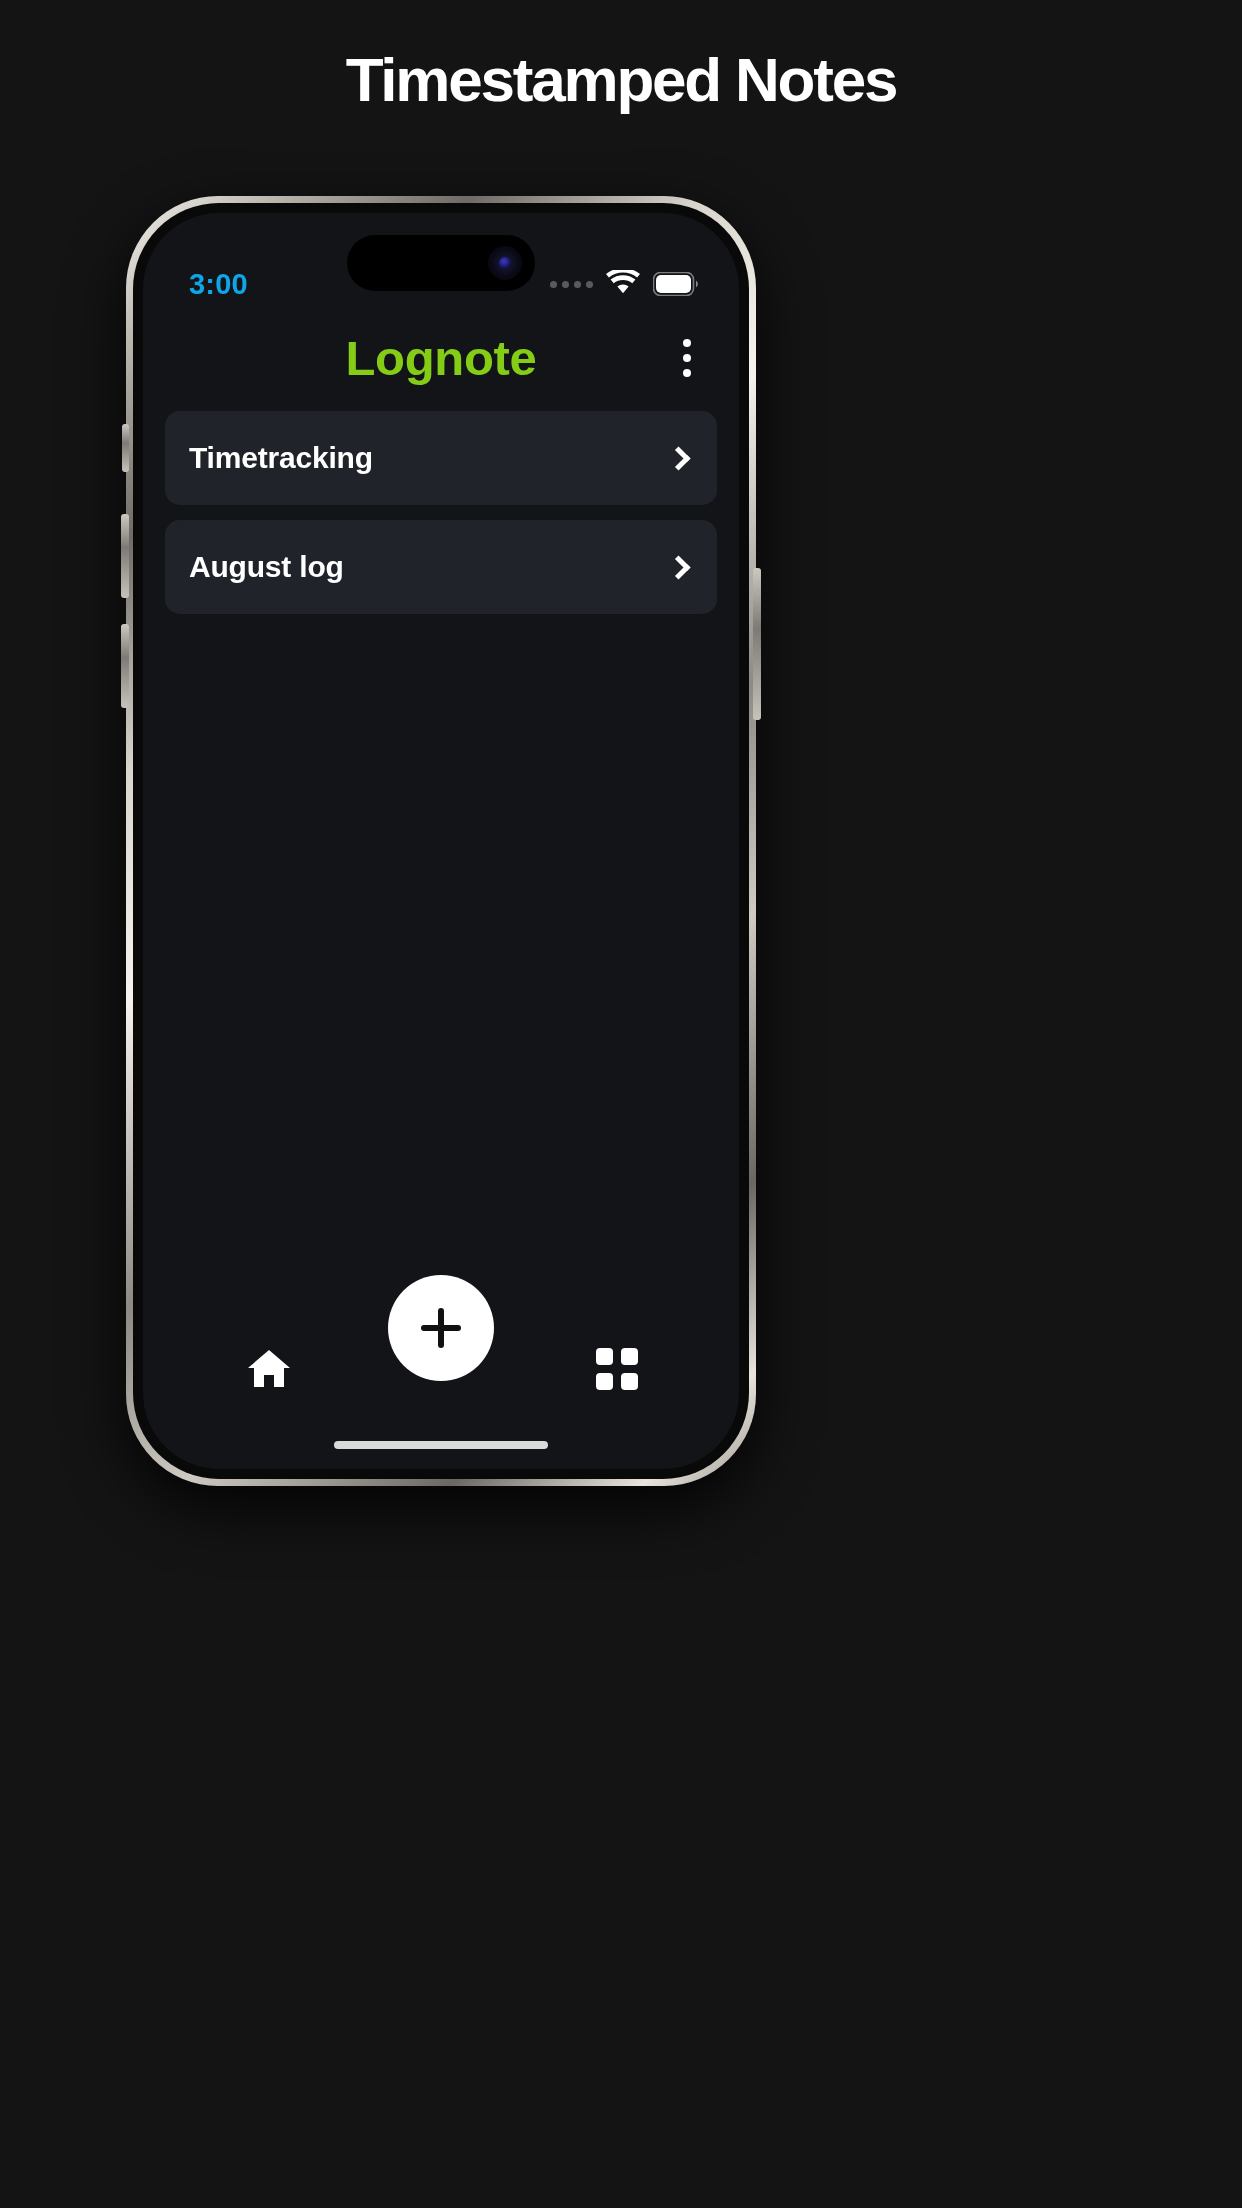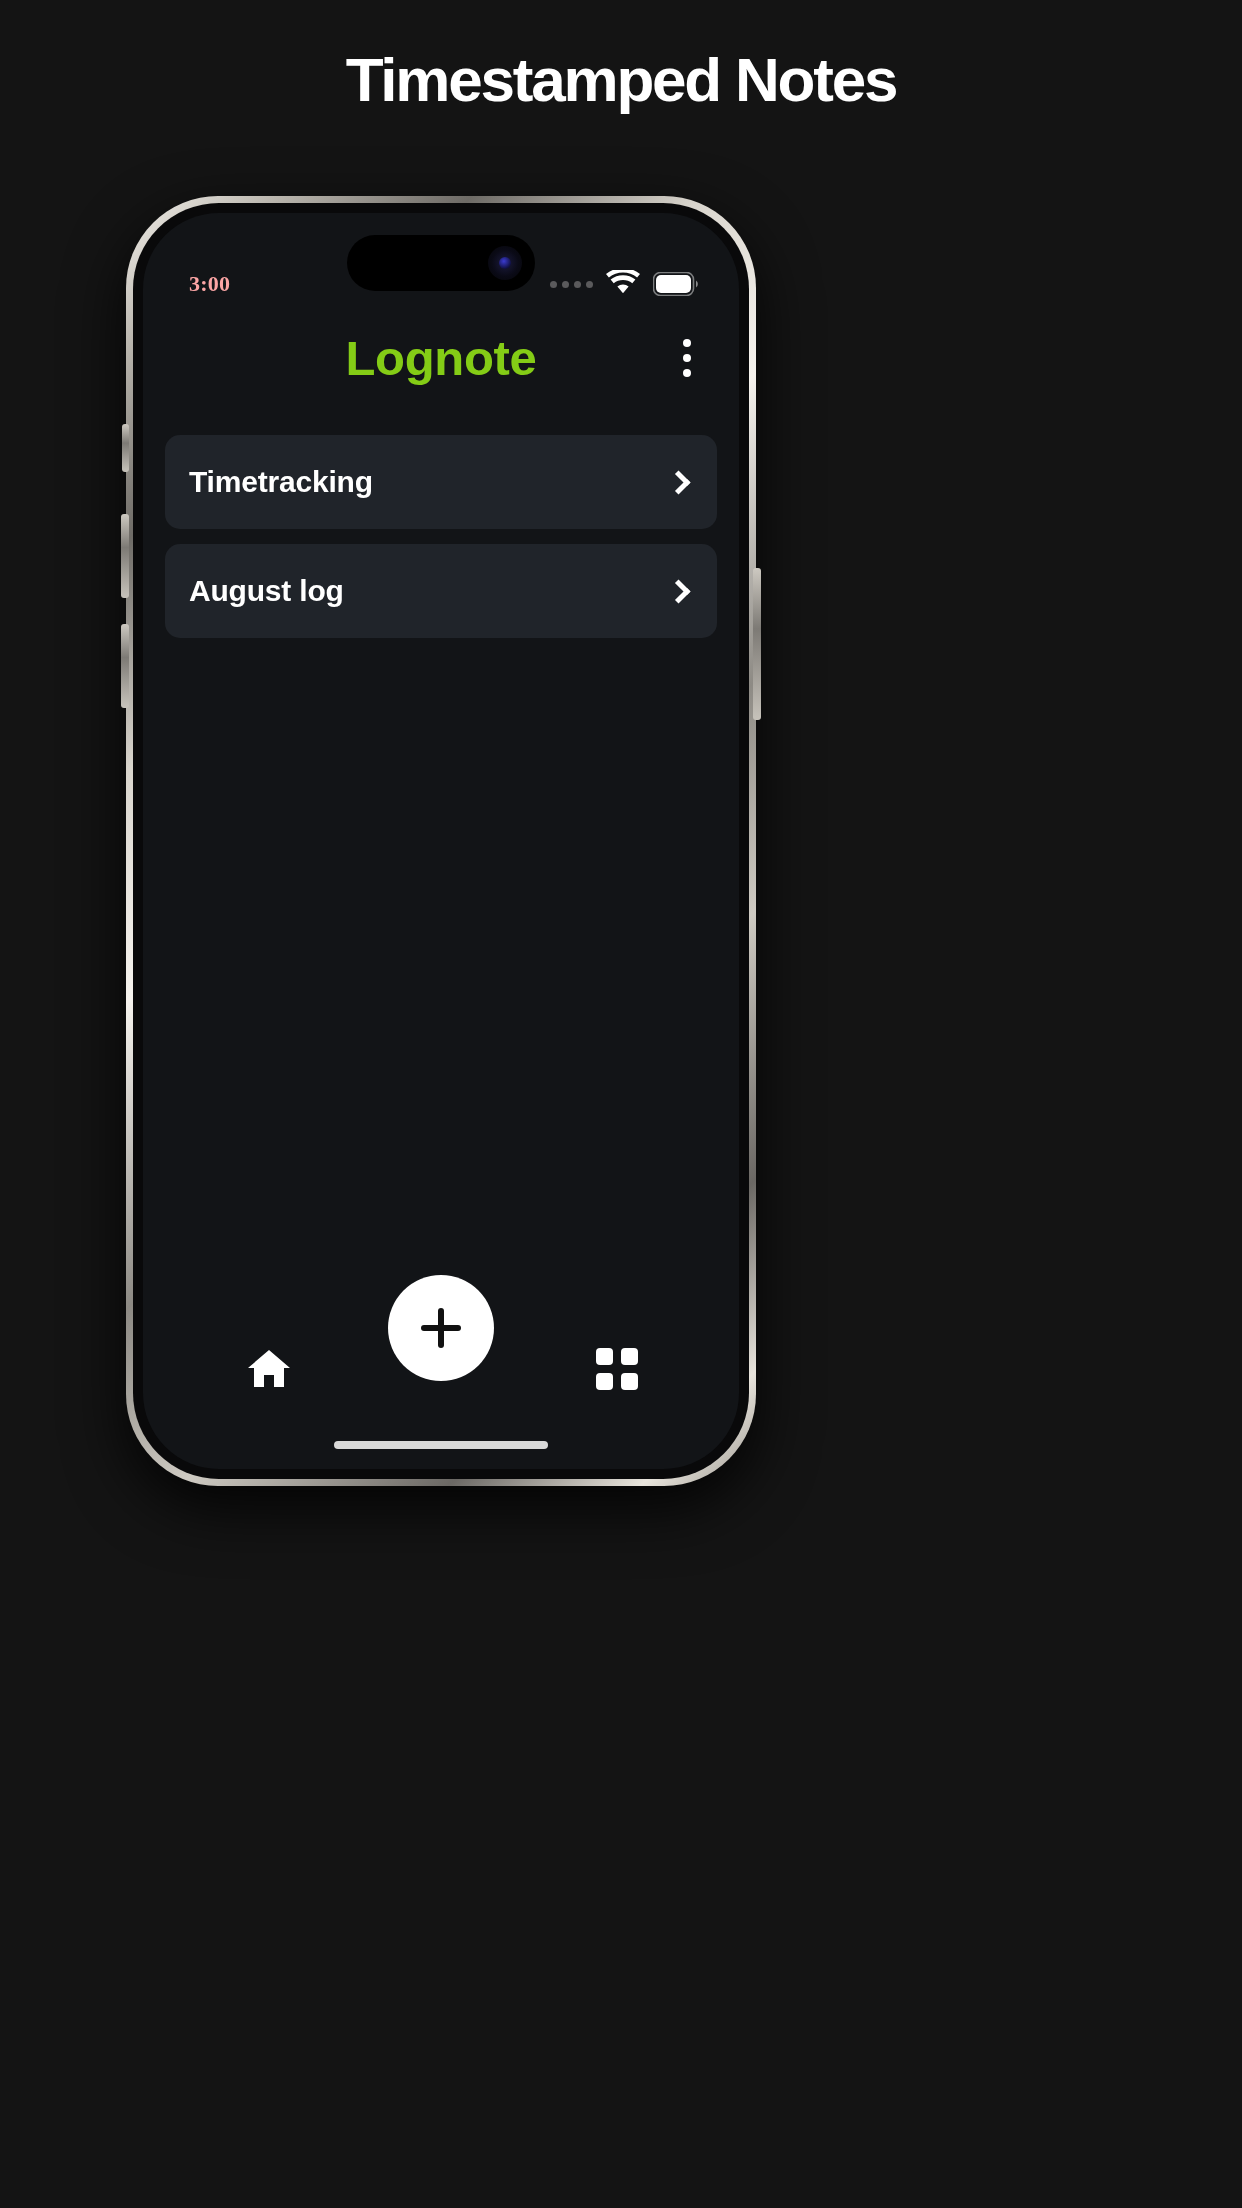--- a/index.html
+++ b/index.html
@@ -97,25 +97,24 @@
     position: absolute;
     top: 0; left: 0;
     width: 100%;
     height: 112px;
     display: flex;
     align-items: center;
     justify-content: space-between;
     padding: 30px 40px 0 46px;
   }
   .status-time {
-    color: #fca5a5;
-    font-size: 22px;
+    color: #0ea5e9;
+    font-size: 29px;
     font-weight: 600;
     letter-spacing: 0.2px;
-    font-family: Liberation Serif, serif;
   }
   .status-right {
     display: flex;
     align-items: center;
     gap: 13px;
   }
   .signal-dots { display: flex; gap: 5px; align-items: center; }
   .signal-dots i {
     display: block;
     width: 7px; height: 7px;
@@ -194,21 +193,20 @@
 
   
   .note-list {
     position: absolute;
     top: 198px;
     left: 22px;
     right: 22px;
     display: flex;
     flex-direction: column;
     gap: 15px;
-    margin-top: 24px;
   }
   .note-card {
     height: 94px;
     border-radius: 15px;
     background: #20242a;
     display: flex;
     align-items: center;
     justify-content: space-between;
     padding: 0 26px 0 24px;
   }

